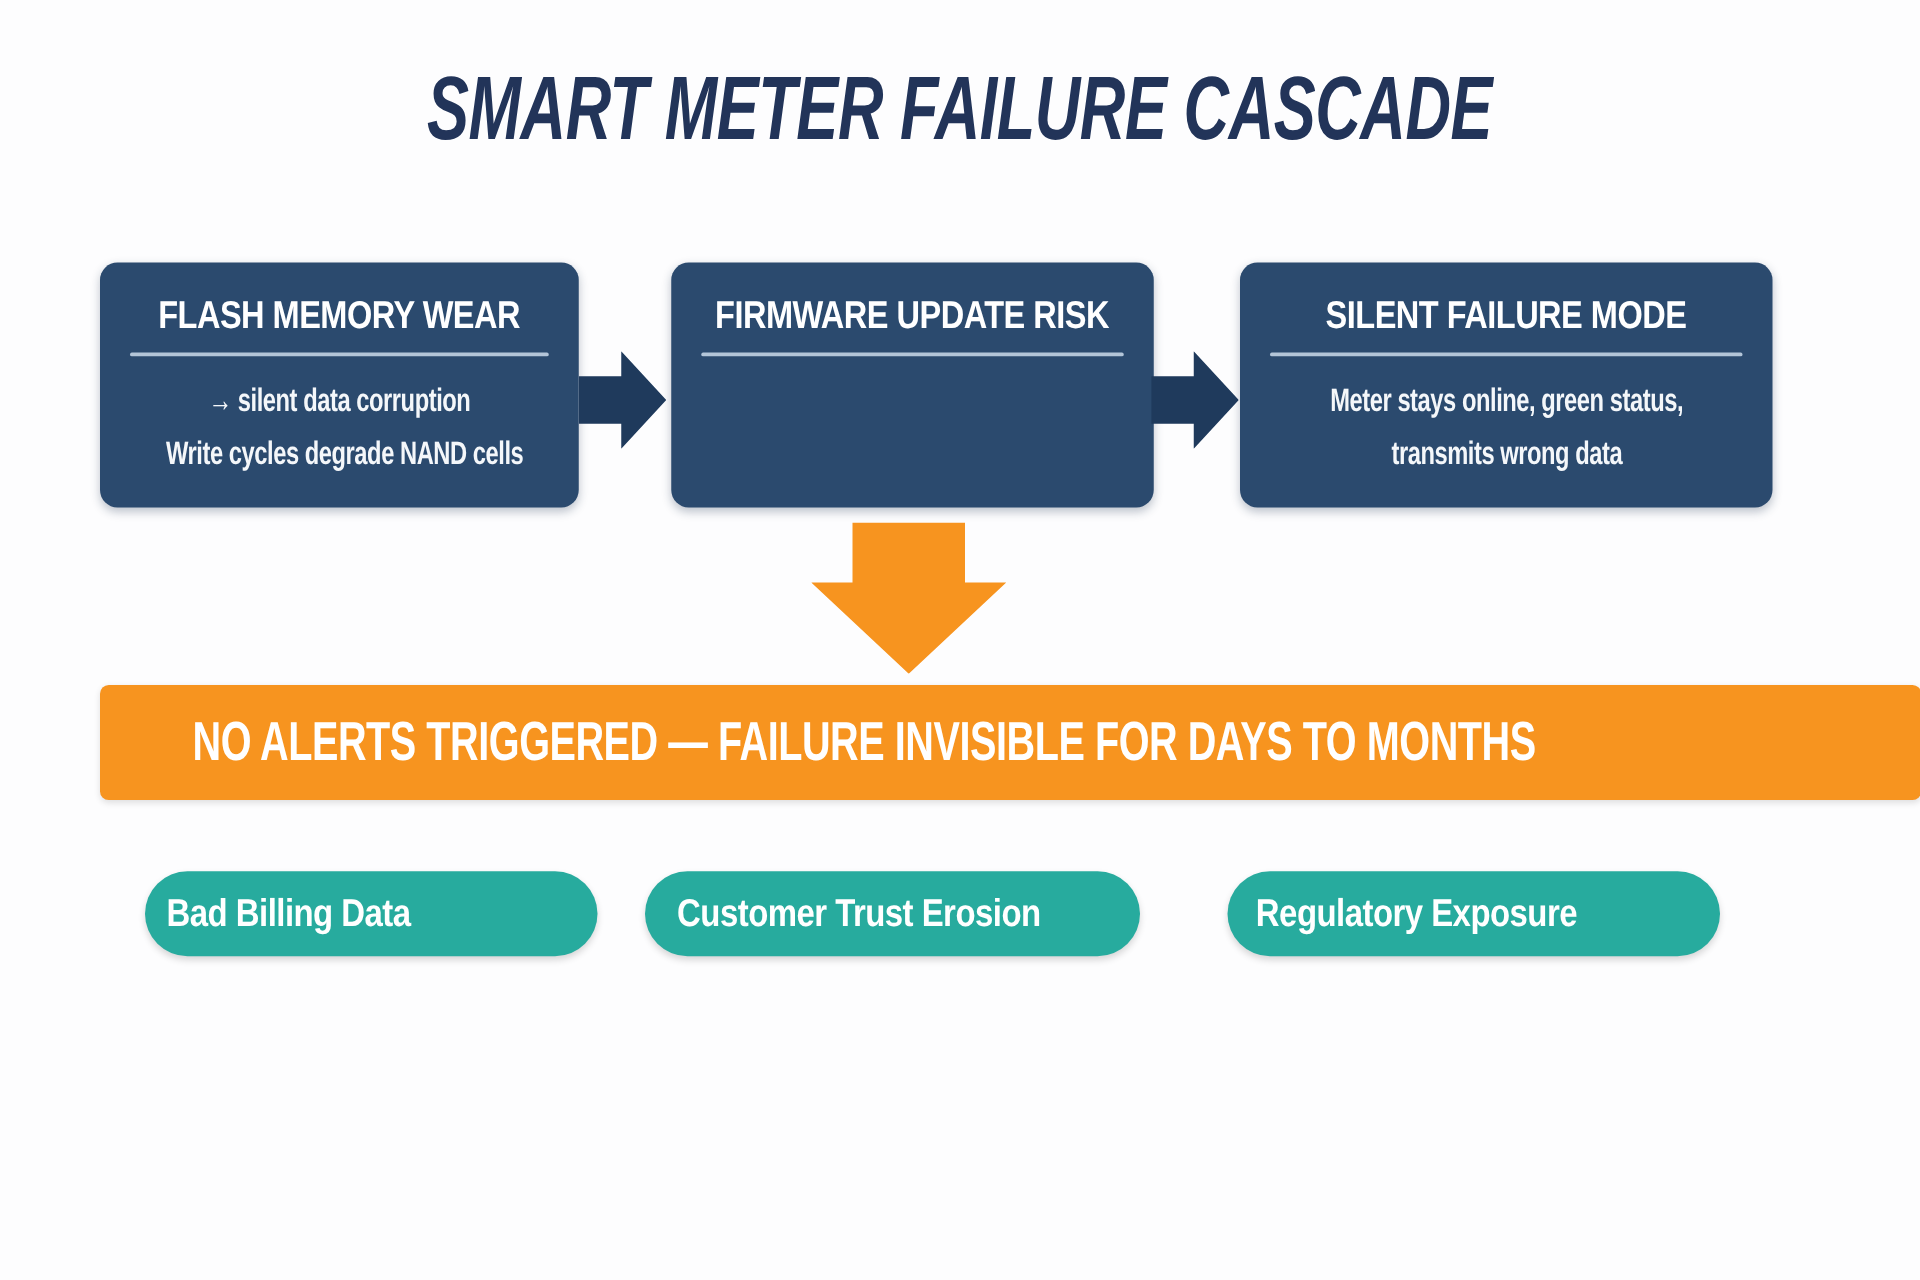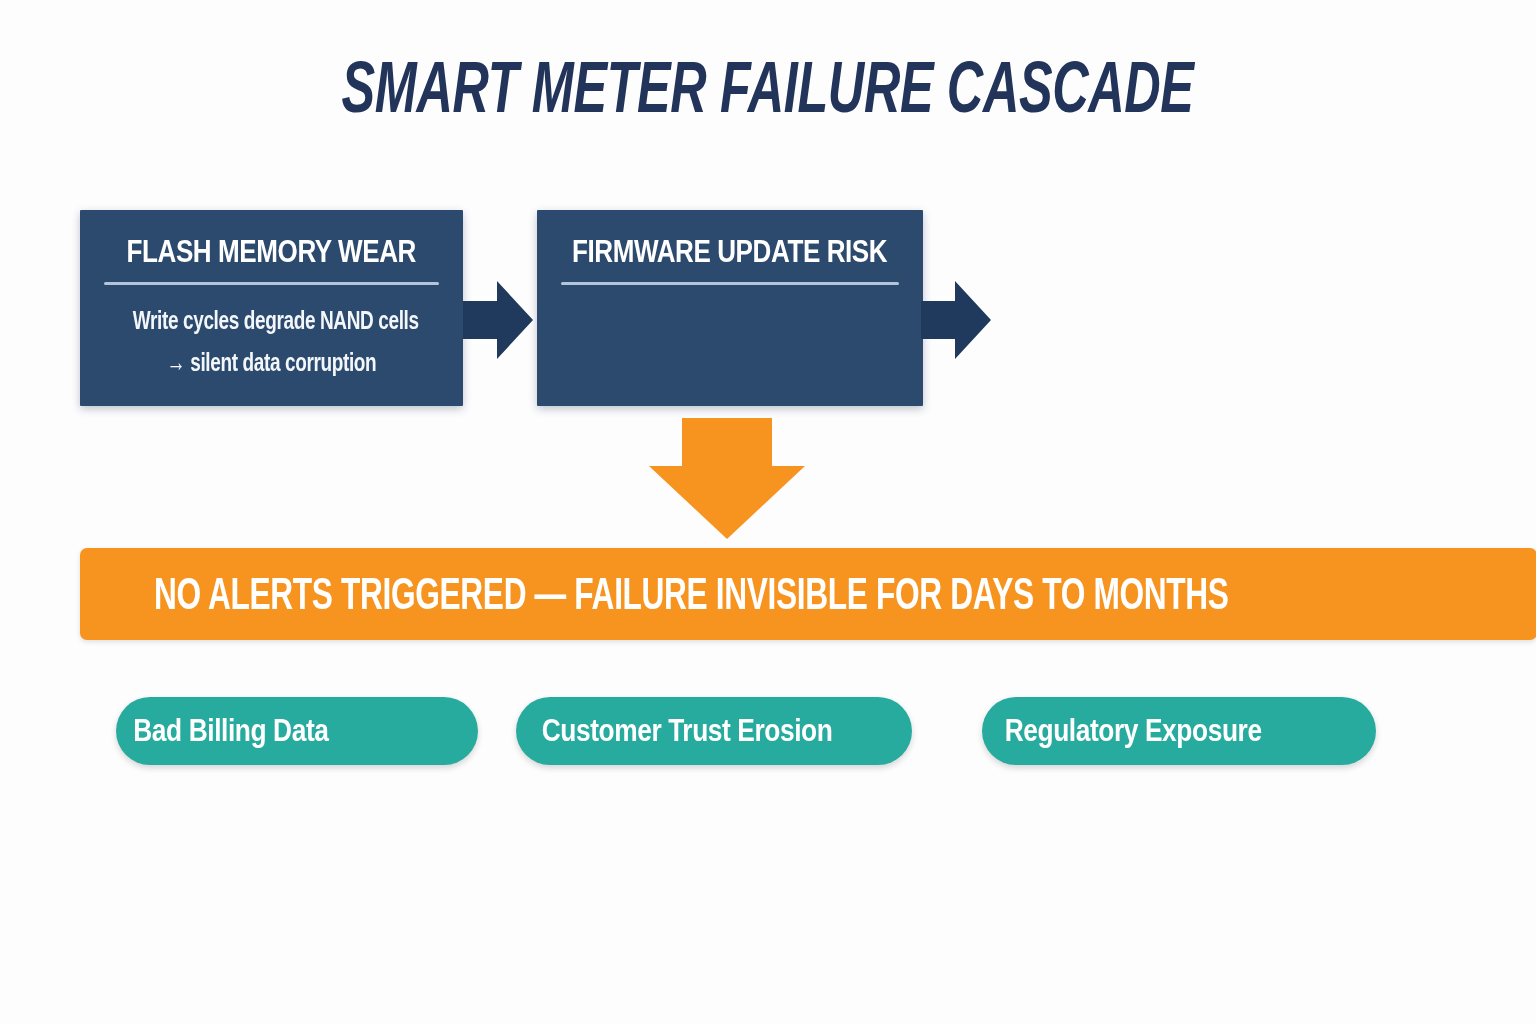--- a/index.html
+++ b/index.html
@@ -23,21 +23,21 @@
     font-size: 72px; font-weight: 700;
     color: var(--title-navy, #223459);
     font-style: italic;
   }
   .title .cx { --sx: 0.70; }
 
   .navy-box {
     position: absolute;
     top: 210px; height: 196px;
     background: var(--navy-box, #2b4a6e);
-    border-radius: 1px;
+    border-radius: 14px;
     box-shadow: 0 3px 8px rgba(25, 45, 75, 0.28);
     color: #ffffff;
     text-align: center;
     padding-top: 22px;
   }
   .box-1 { left: 80px;  width: 383px; }
   .box-2 { left: 537px; width: 386px; }
   .box-3 { left: 992px; width: 426px; }
 
   .box-heading {
@@ -100,37 +100,43 @@
 </head>
 <body>
 
 <div class="stage">
 
   <h1 class="title"><span class="cx">SMART METER FAILURE CASCADE</span></h1>
 
   <section class="navy-box box-1">
     <h2 class="box-heading"><span class="cx">FLASH MEMORY WEAR</span></h2>
     <div class="heading-divider"></div>
+    <p class="box-line"><span class="cx">→ silent data corruption</span></p>
     <p class="box-line"><span class="cx">Write cycles degrade NAND cells</span></p>
-    <p class="box-line"><span class="cx">→ silent data corruption</span></p>
   </section>
 
   <svg class="right-arrow arrow-1" viewBox="0 0 70 78" aria-hidden="true">
     <polygon points="0,20 34,20 34,0 70,39 34,78 34,58 0,58"></polygon>
   </svg>
 
   <section class="navy-box box-2">
     <h2 class="box-heading"><span class="cx">FIRMWARE UPDATE RISK</span></h2>
     <div class="heading-divider"></div>
   </section>
 
   <svg class="right-arrow arrow-2" viewBox="0 0 70 78" aria-hidden="true">
     <polygon points="0,20 34,20 34,0 70,39 34,78 34,58 0,58"></polygon>
   </svg>
 
+  <section class="navy-box box-3">
+    <h2 class="box-heading"><span class="cx">SILENT FAILURE MODE</span></h2>
+    <div class="heading-divider"></div>
+    <p class="box-line"><span class="cx">Meter stays online, green status,</span></p>
+    <p class="box-line"><span class="cx">transmits wrong data</span></p>
+  </section>
 
   <svg class="down-arrow" viewBox="0 0 156 121" aria-hidden="true">
     <polygon points="33,0 123,0 123,48 156,48 78,121 0,48 33,48"></polygon>
   </svg>
 
   <div class="banner"><span class="cx cx-left">NO ALERTS TRIGGERED — FAILURE INVISIBLE FOR DAYS TO MONTHS</span></div>
 
   <div class="pill pill-1"><span class="cx">Bad Billing Data</span></div>
   <div class="pill pill-2"><span class="cx">Customer Trust Erosion</span></div>
   <div class="pill pill-3"><span class="cx">Regulatory Exposure</span></div>

